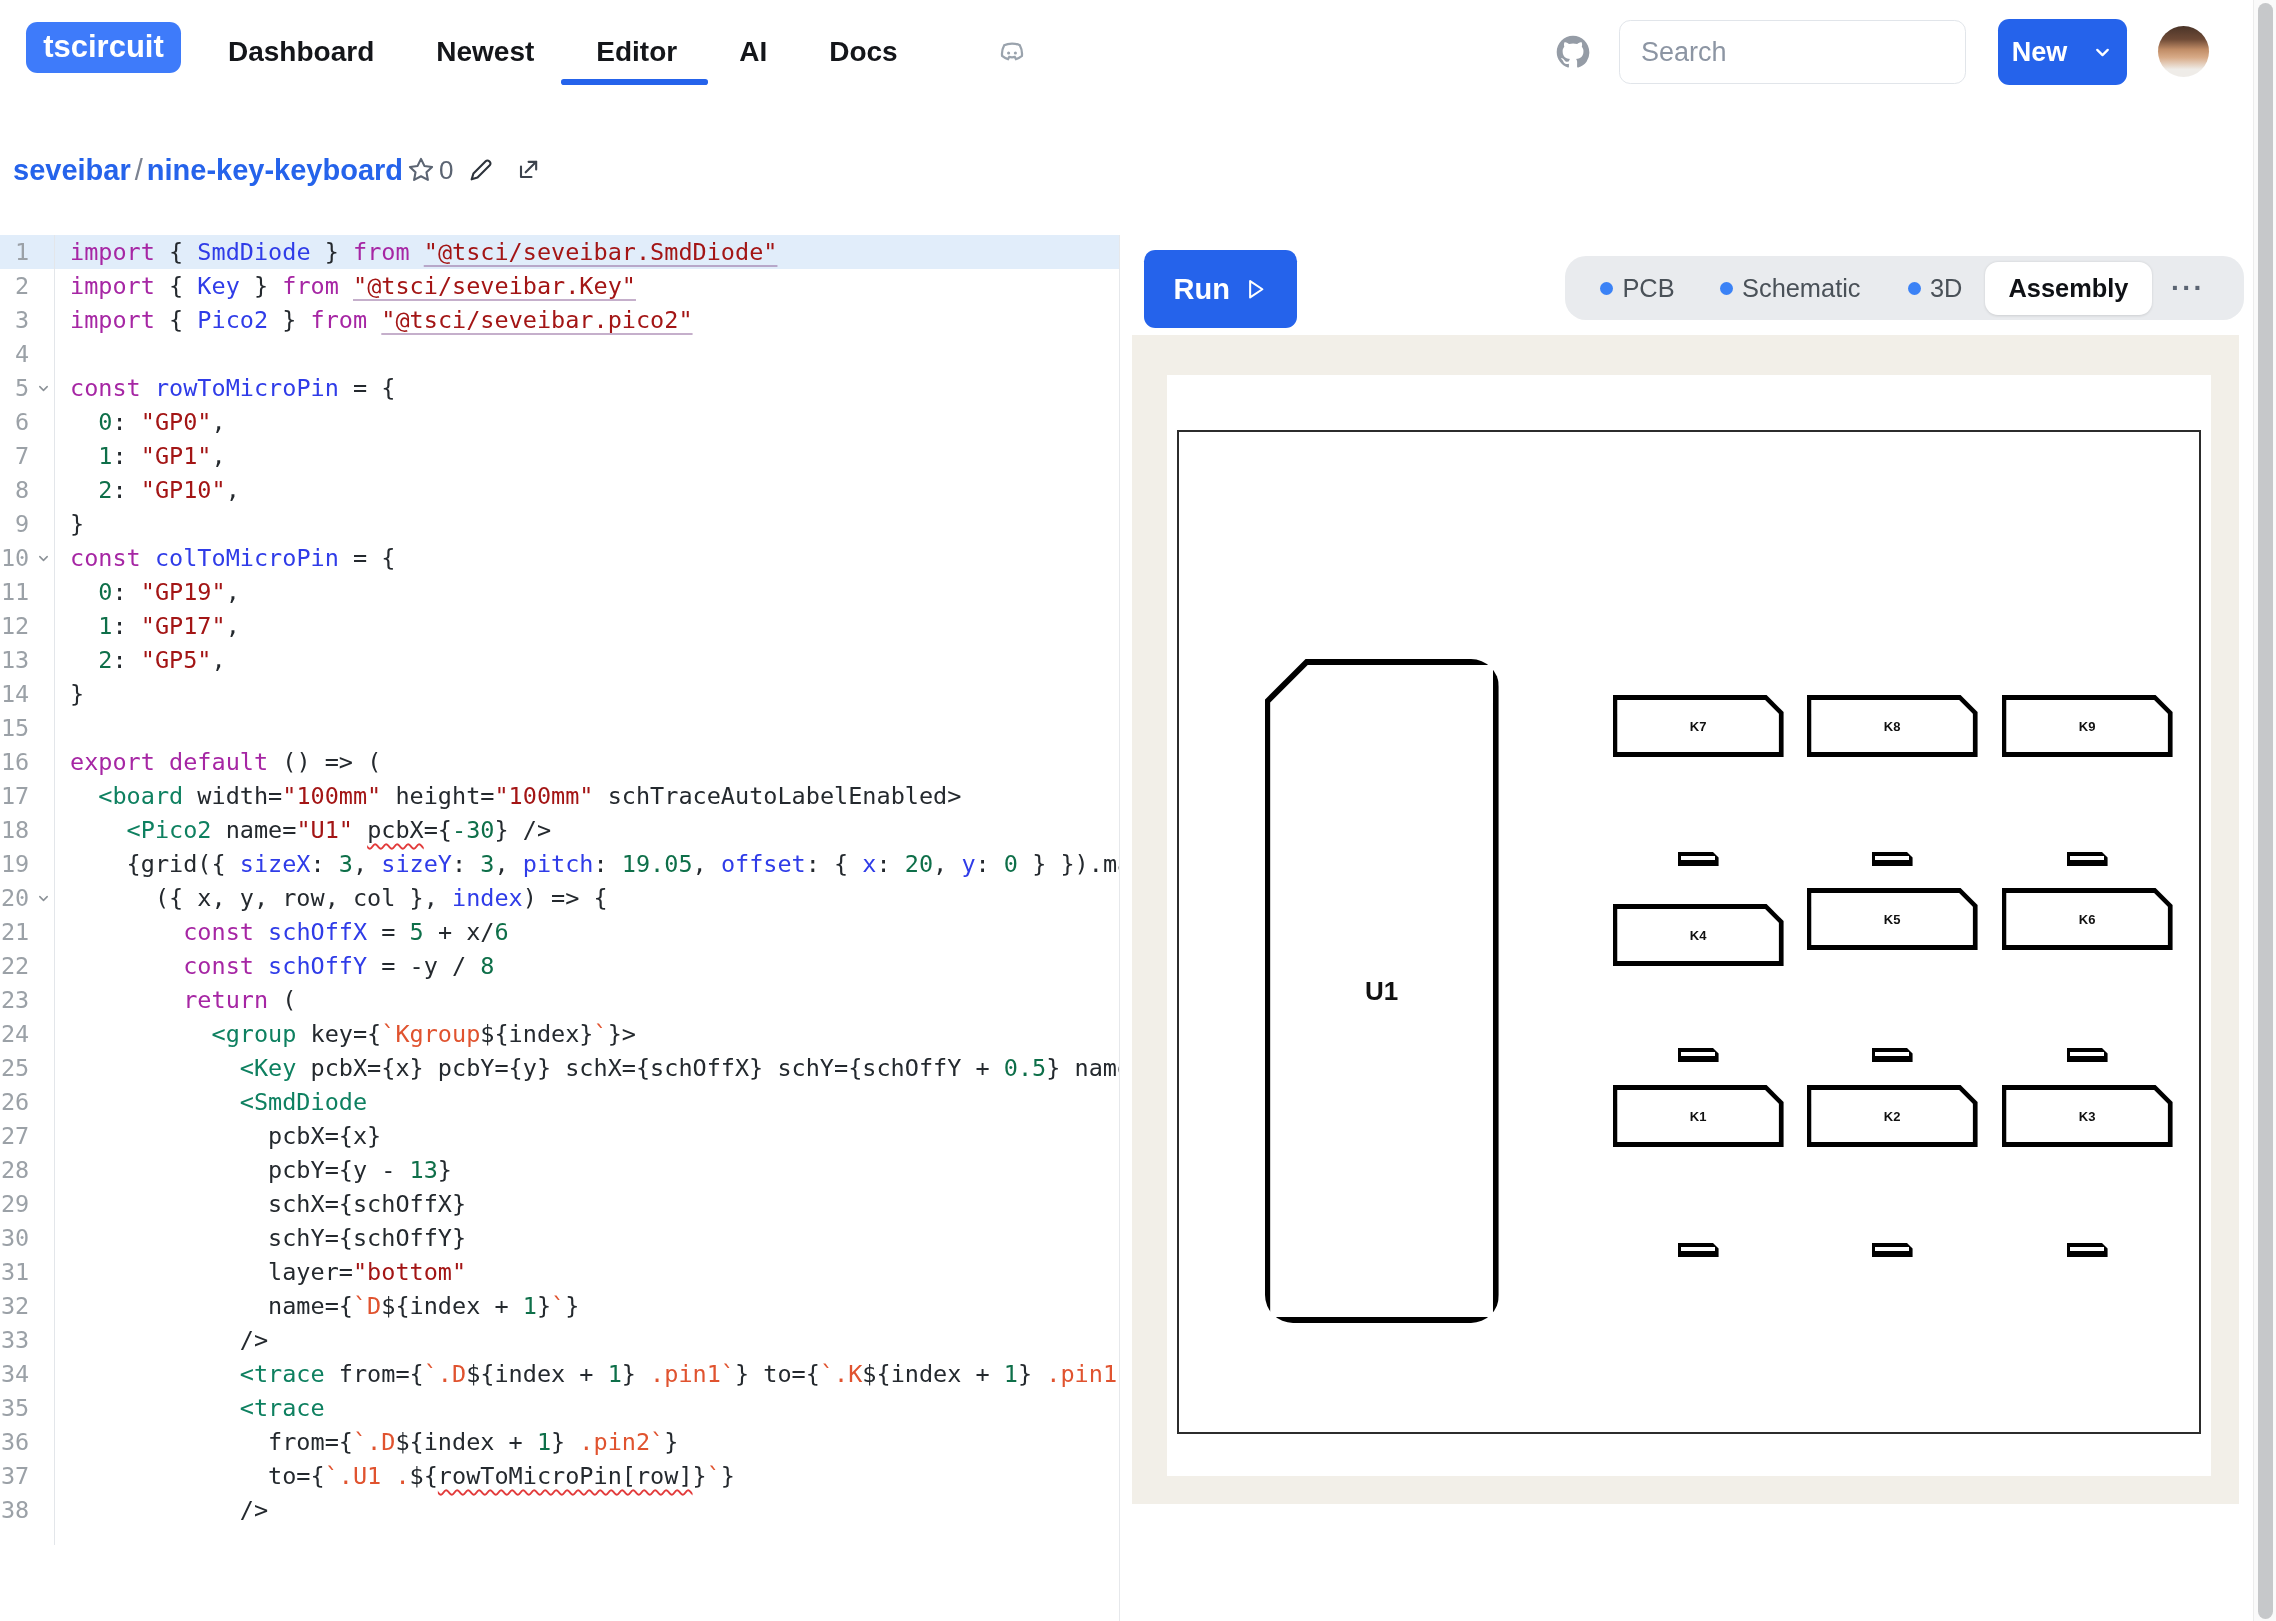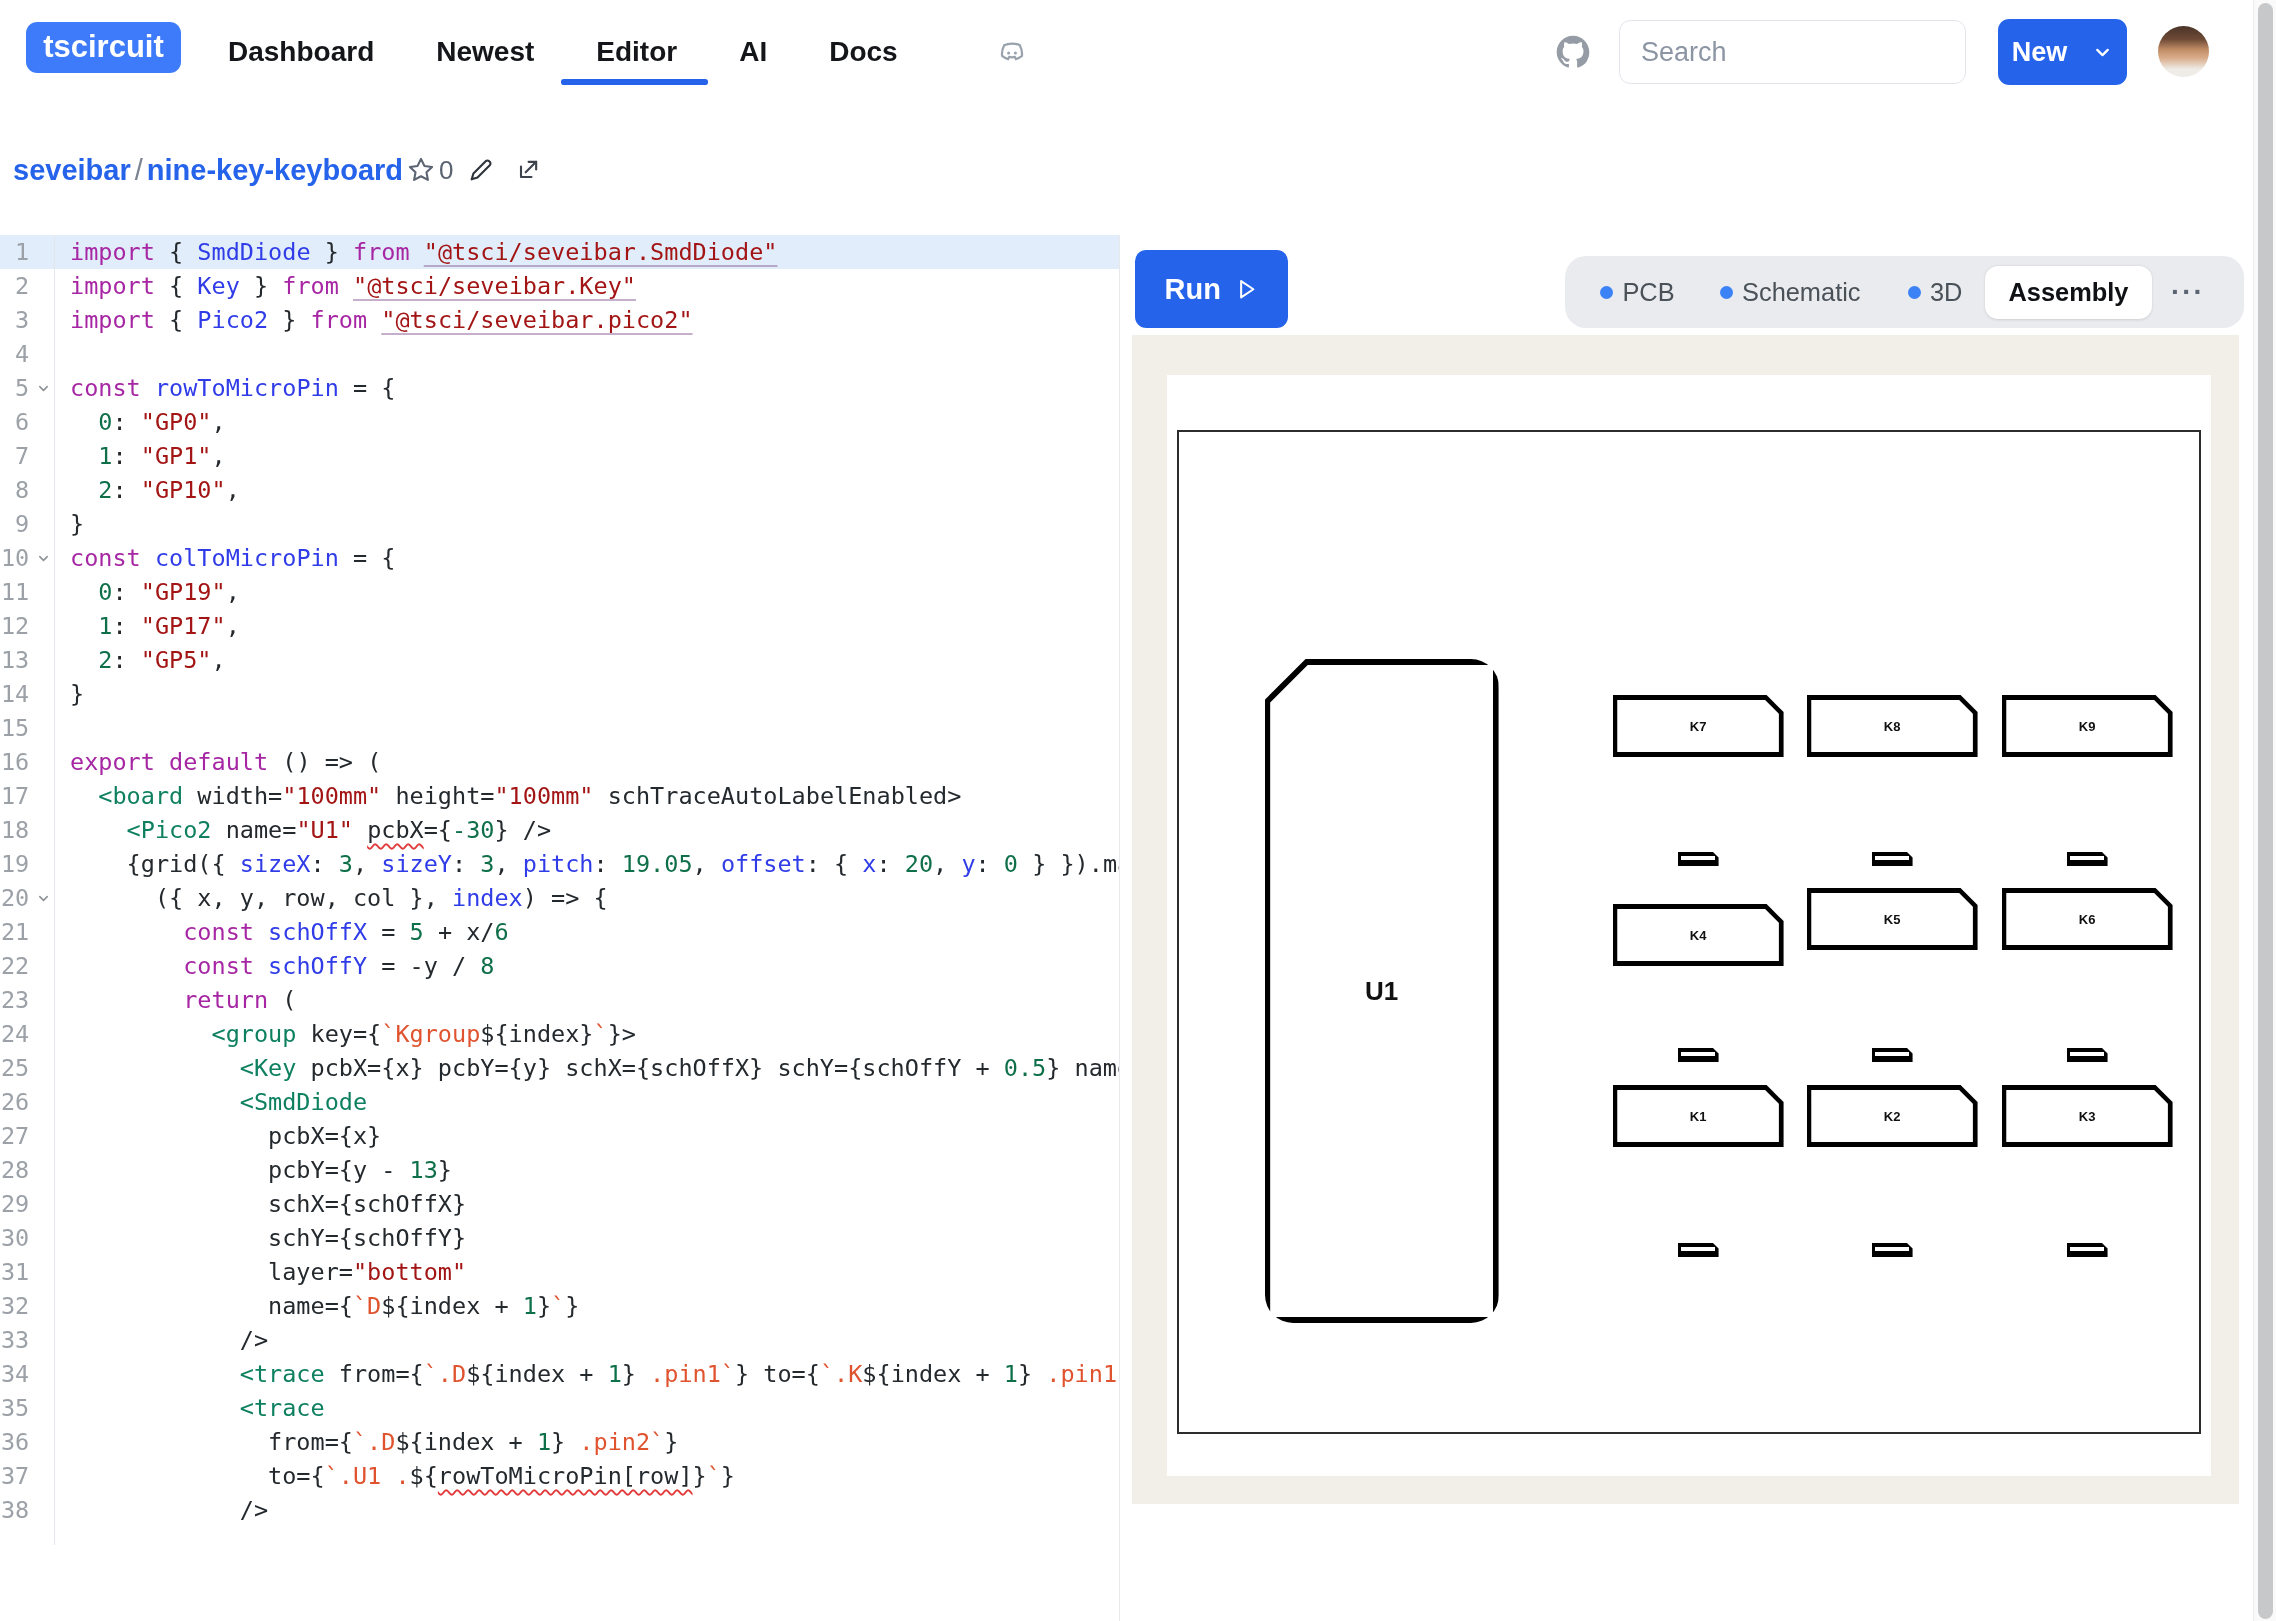--- a/index.html
+++ b/index.html
@@ -60,24 +60,24 @@
   .ln{flex:1;text-align:right;color:#9ba1a7;font-size:23.5px;padding-right:3.8px;}
   .foldspot{width:21px;flex:none;display:flex;align-items:center;justify-content:center;}
   .codeln{padding-left:16px;font-size:23.5px;color:#24292e;}
   .tk-k{color:#a626a4;} .tk-b{color:#2f3ce8;} .tk-s{color:#a31515;}
   .tk-lk{color:#a31515;text-decoration:underline;text-decoration-color:rgba(150,110,160,.55);text-underline-offset:4.7px;}
   .tk-n{color:#0e6f49;} .tk-t{color:#0e8060;} .tk-o{color:#e0532f;} .tk-v{color:#24292e;}
   .tk-w{color:#24292e;text-decoration:underline wavy #e23b3b;text-decoration-thickness:1.9px;text-underline-offset:4.7px;}
   .vdivider{position:absolute;left:1119px;top:235px;width:0.9px;height:1386px;background:#e6e8eb;}
   
   .right-panel{position:absolute;left:1120px;top:235px;width:1135px;height:1386px;background:#fff;}
-  .btn-run{position:absolute;left:15px;top:15px;width:153px;height:78px;background:#2563eb;border:none;
+  .btn-run{position:absolute;left:24px;top:15px;width:153px;height:78px;background:#2563eb;border:none;
            border-radius:11.3px;color:#fff;font-size:29px;font-weight:600;display:flex;align-items:center;
            justify-content:center;gap:13px;cursor:pointer;font-family:"Liberation Sans",sans-serif;}
-  .tabs{position:absolute;left:445px;top:21px;width:679px;height:72px;background:#e9ebee;border-radius:21px;
+  .tabs{position:absolute;left:445px;top:21px;width:679px;height:64px;background:#e9ebee;border-radius:21px;
         display:flex;align-items:center;}
   .tab{display:flex;align-items:center;gap:9.4px;font-size:25.4px;font-weight:500;color:#4a5158;cursor:pointer;}
   .tab-dot{width:13px;height:13px;border-radius:50%;background:#3b82f6;}
   .tab-pcb{margin-left:35px;} .tab-sch{margin-left:45px;} .tab-3d{margin-left:47px;}
   .tab-active{margin-left:22.6px;width:167px;height:53px;background:#fff;border-radius:13px;display:flex;
               align-items:center;justify-content:center;font-size:25.4px;font-weight:600;color:#0f1115;
               box-shadow:0 0.9px 2.8px rgba(0,0,0,.12);cursor:pointer;}
   .tab-more{margin-left:19px;color:#5b6472;font-size:28px;font-weight:bold;letter-spacing:1.9px;cursor:pointer;}
   .preview-body{position:absolute;left:12.2px;top:100px;width:1107px;height:1169px;background:#f2efe8;}
   .canvas{position:absolute;left:35px;top:40px;width:1044px;height:1101px;background:#fff;}

